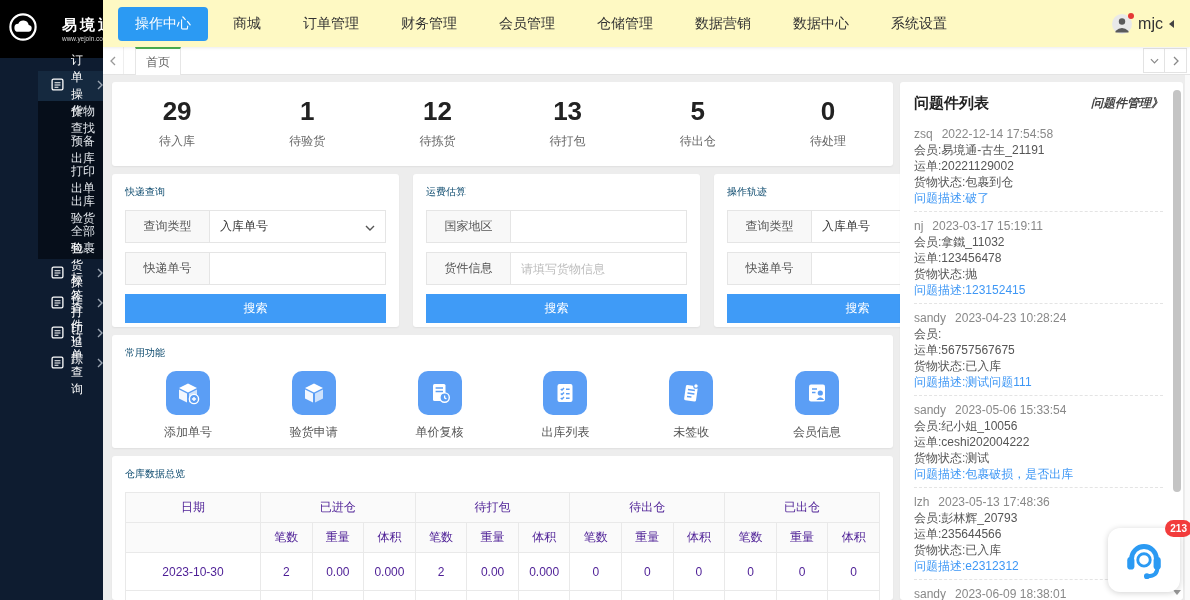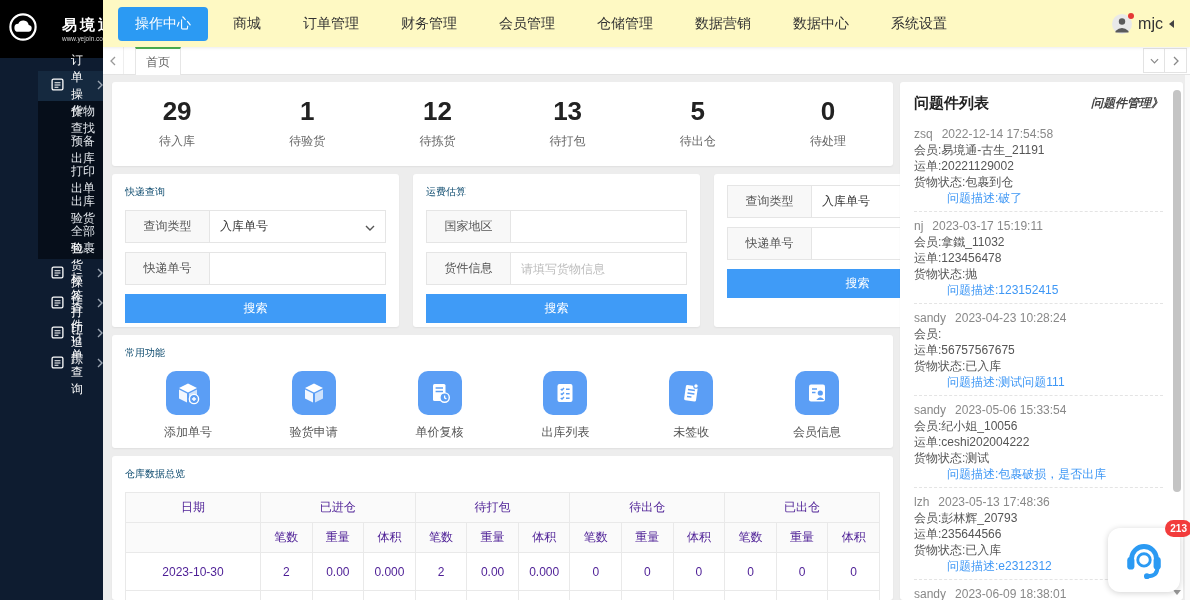--- a/index.html
+++ b/index.html
@@ -83,21 +83,21 @@
   
   .problems { height:100%; padding:12px 20px 0 14px; position:relative; overflow:hidden; }
   .p-head { display:flex; align-items:center; justify-content:space-between; }
   .p-head-title { font-size:15px; font-weight:bold; color:#222; }
   .p-manage { font-size:12px; font-weight:bold; font-style:italic; color:#444; cursor:pointer; }
   .p-list { margin-top:13px; }
   .p-item { border-bottom:1px dashed #e4e4e4; padding-bottom:5px; margin-bottom:6px; font-size:12px; line-height:16px; }
   .p-meta { color:#888; }
   .p-meta .p-user { margin-right:9px; }
   .p-line { color:#555; }
-  .p-desc { color:#3e97f5; cursor:pointer;margin-left:33px; }
+  .p-desc { color:#3e97f5; cursor:pointer; }
   .pscroll { position:absolute; top:8px; right:2px; width:8px; height:402px; background:#c4c4c4; border-radius:4px; cursor:pointer; }
   .parrow { position:absolute; bottom:5px; right:2px; width:0; height:0; border-left:4px solid transparent; border-right:4px solid transparent; border-top:5px solid #999; cursor:pointer; }
 
   
   .chat { position:absolute; left:1108px; top:528px; width:72px; height:64px; background:#fff; border-radius:12px; box-shadow:0 1px 6px rgba(0,0,0,.18); display:flex; align-items:center; justify-content:center; cursor:pointer; z-index:20; }
   .chat-badge { position:absolute; top:-8px; right:-12px; background:#f23c3c; color:#fff; font-size:10px; font-weight:bold; padding:3px 5px; border-radius:9px; }
 </style>
 </head>
 <body>
 
@@ -286,20 +286,21 @@
               <input class="finput" value="" style="">
             </div>
             <div class="frow">
               <div class="flabel">货件信息</div>
               <input class="finput" value="" placeholder="请填写货物信息" style="">
             </div>
             <button class="search-btn">搜索</button>
           </div>
 
           <div class="card panel">
+            <div class="p-title">操作轨迹</div>
             <div class="frow">
               <div class="flabel">查询类型</div>
               <div class="fval">
                 <span>入库单号</span>
                 <span><svg width="10" height="6" viewBox="0 0 10 6">
                       <path d="M1 1 L5 5 L9 1" stroke="#555" stroke-width="1.4" fill="none"></path>
                     </svg></span>
               </div>
             </div>
             <div class="frow">

